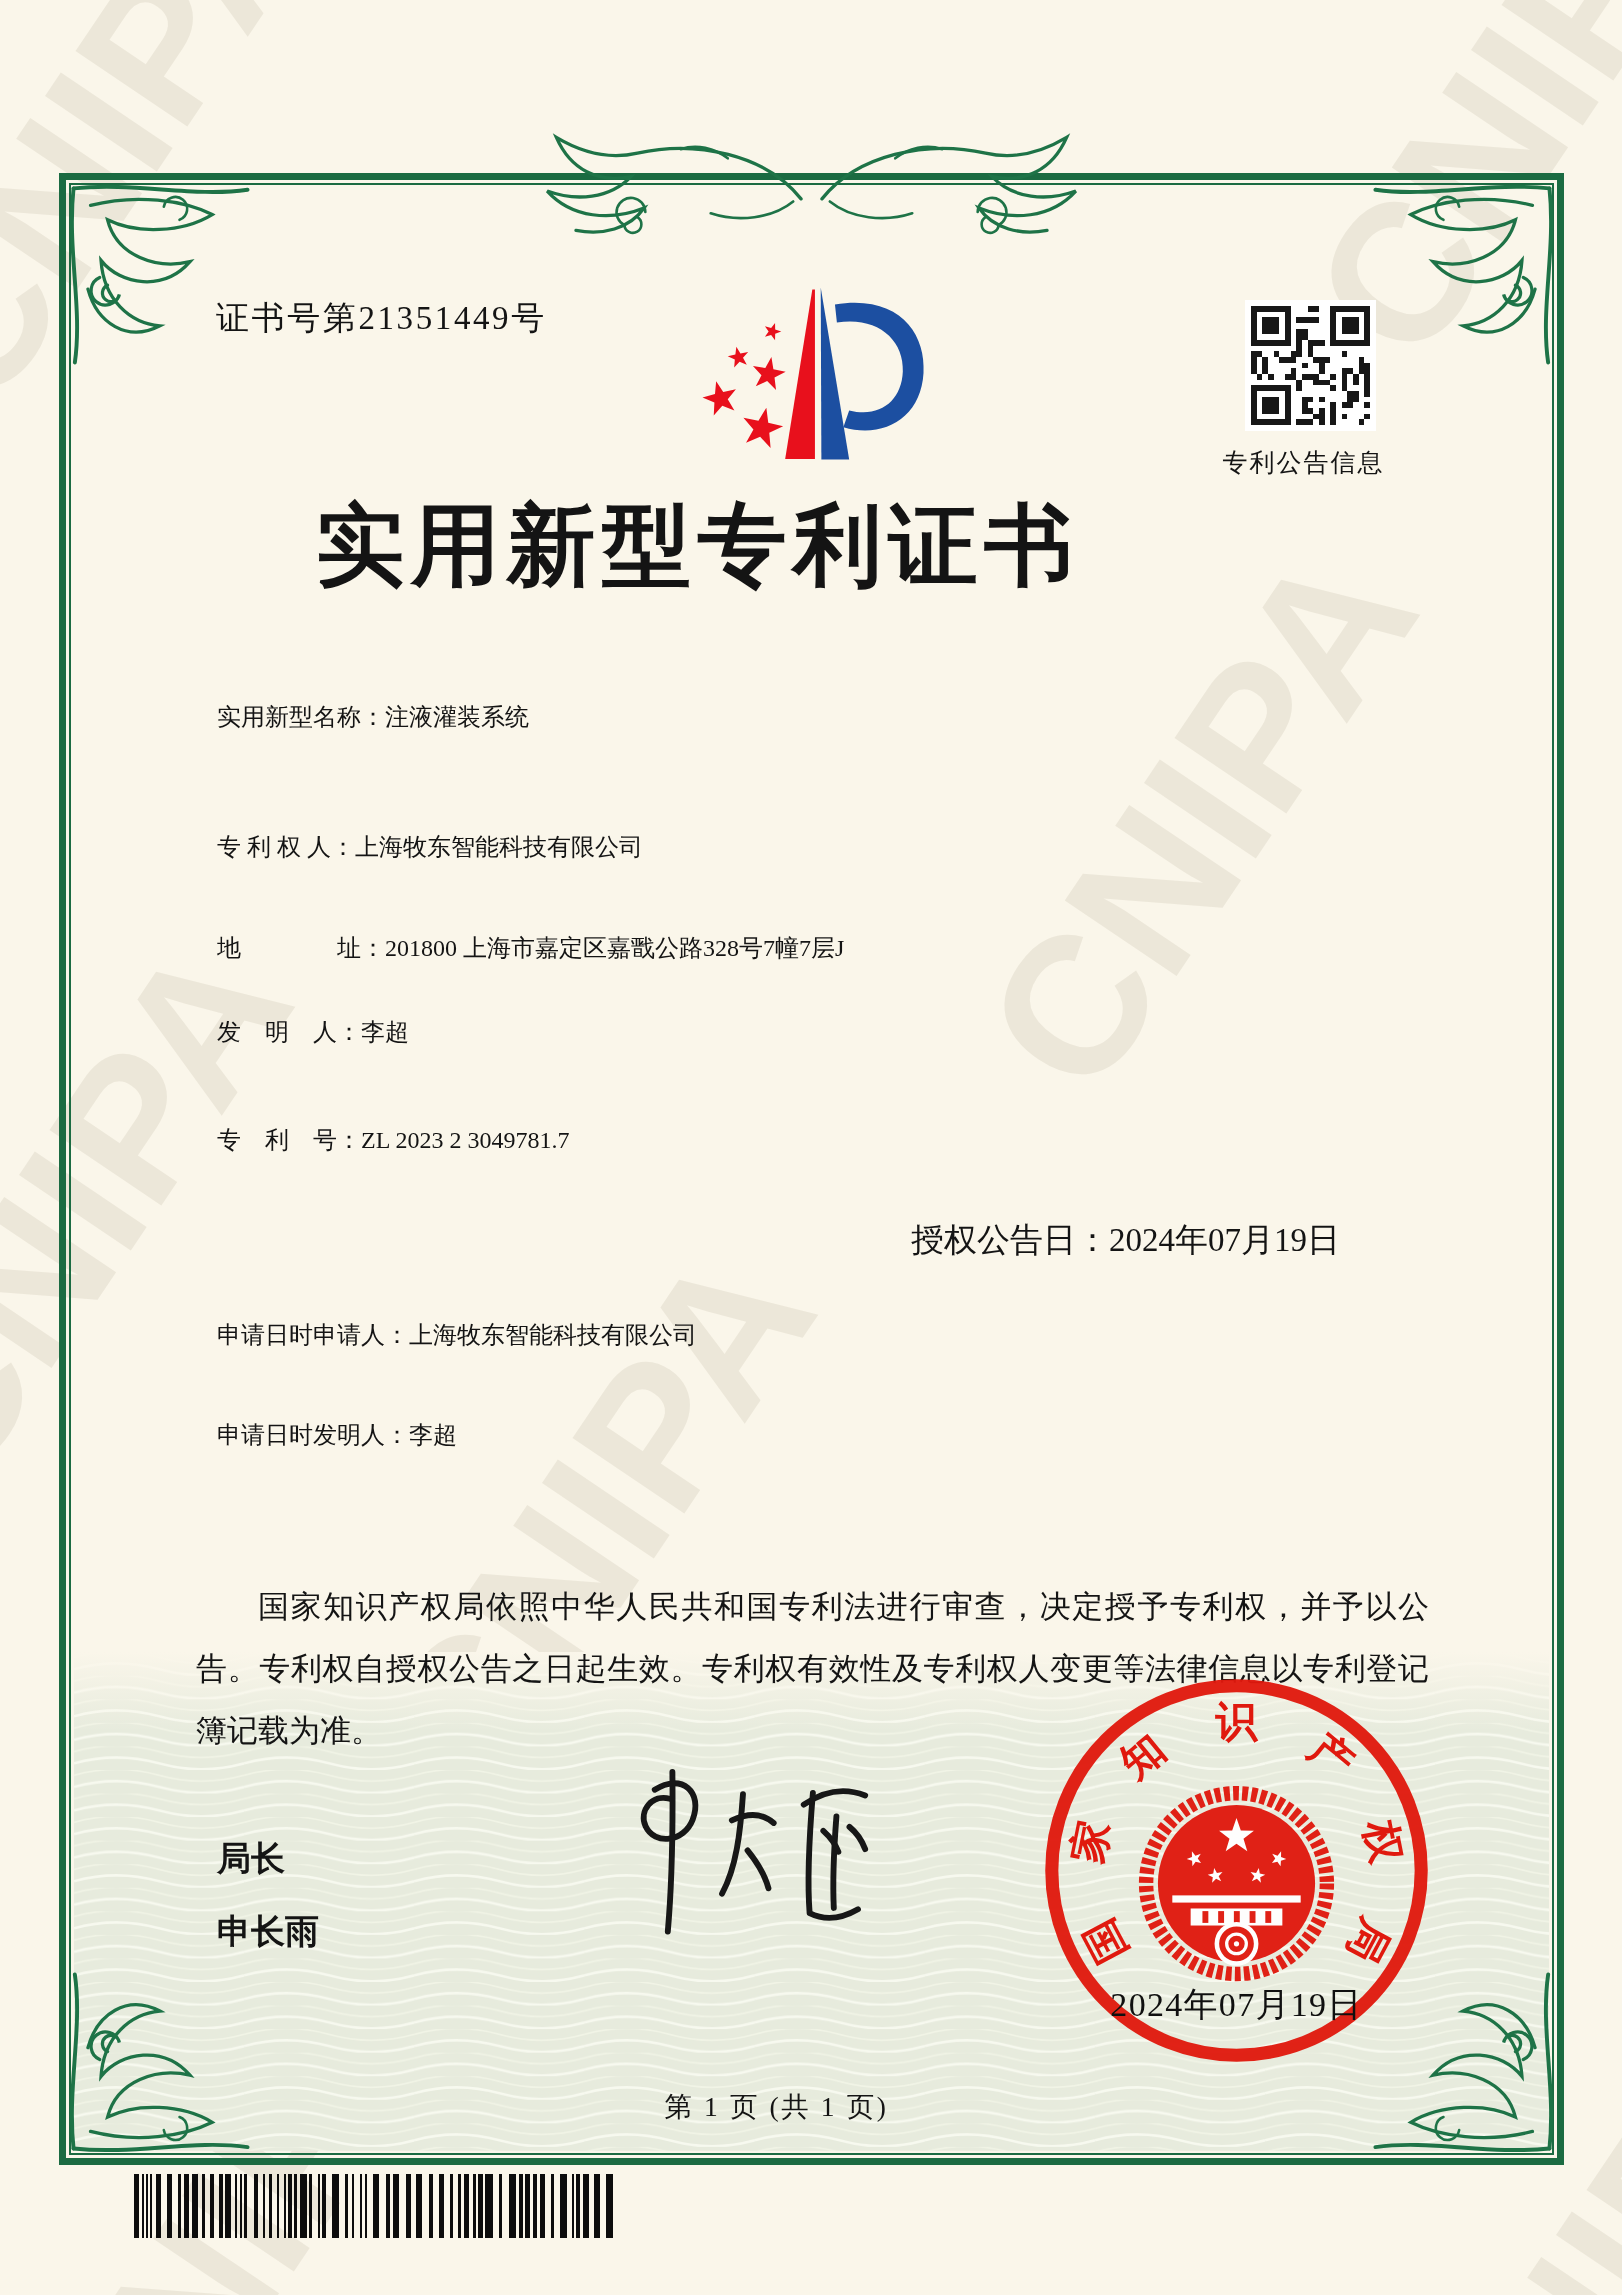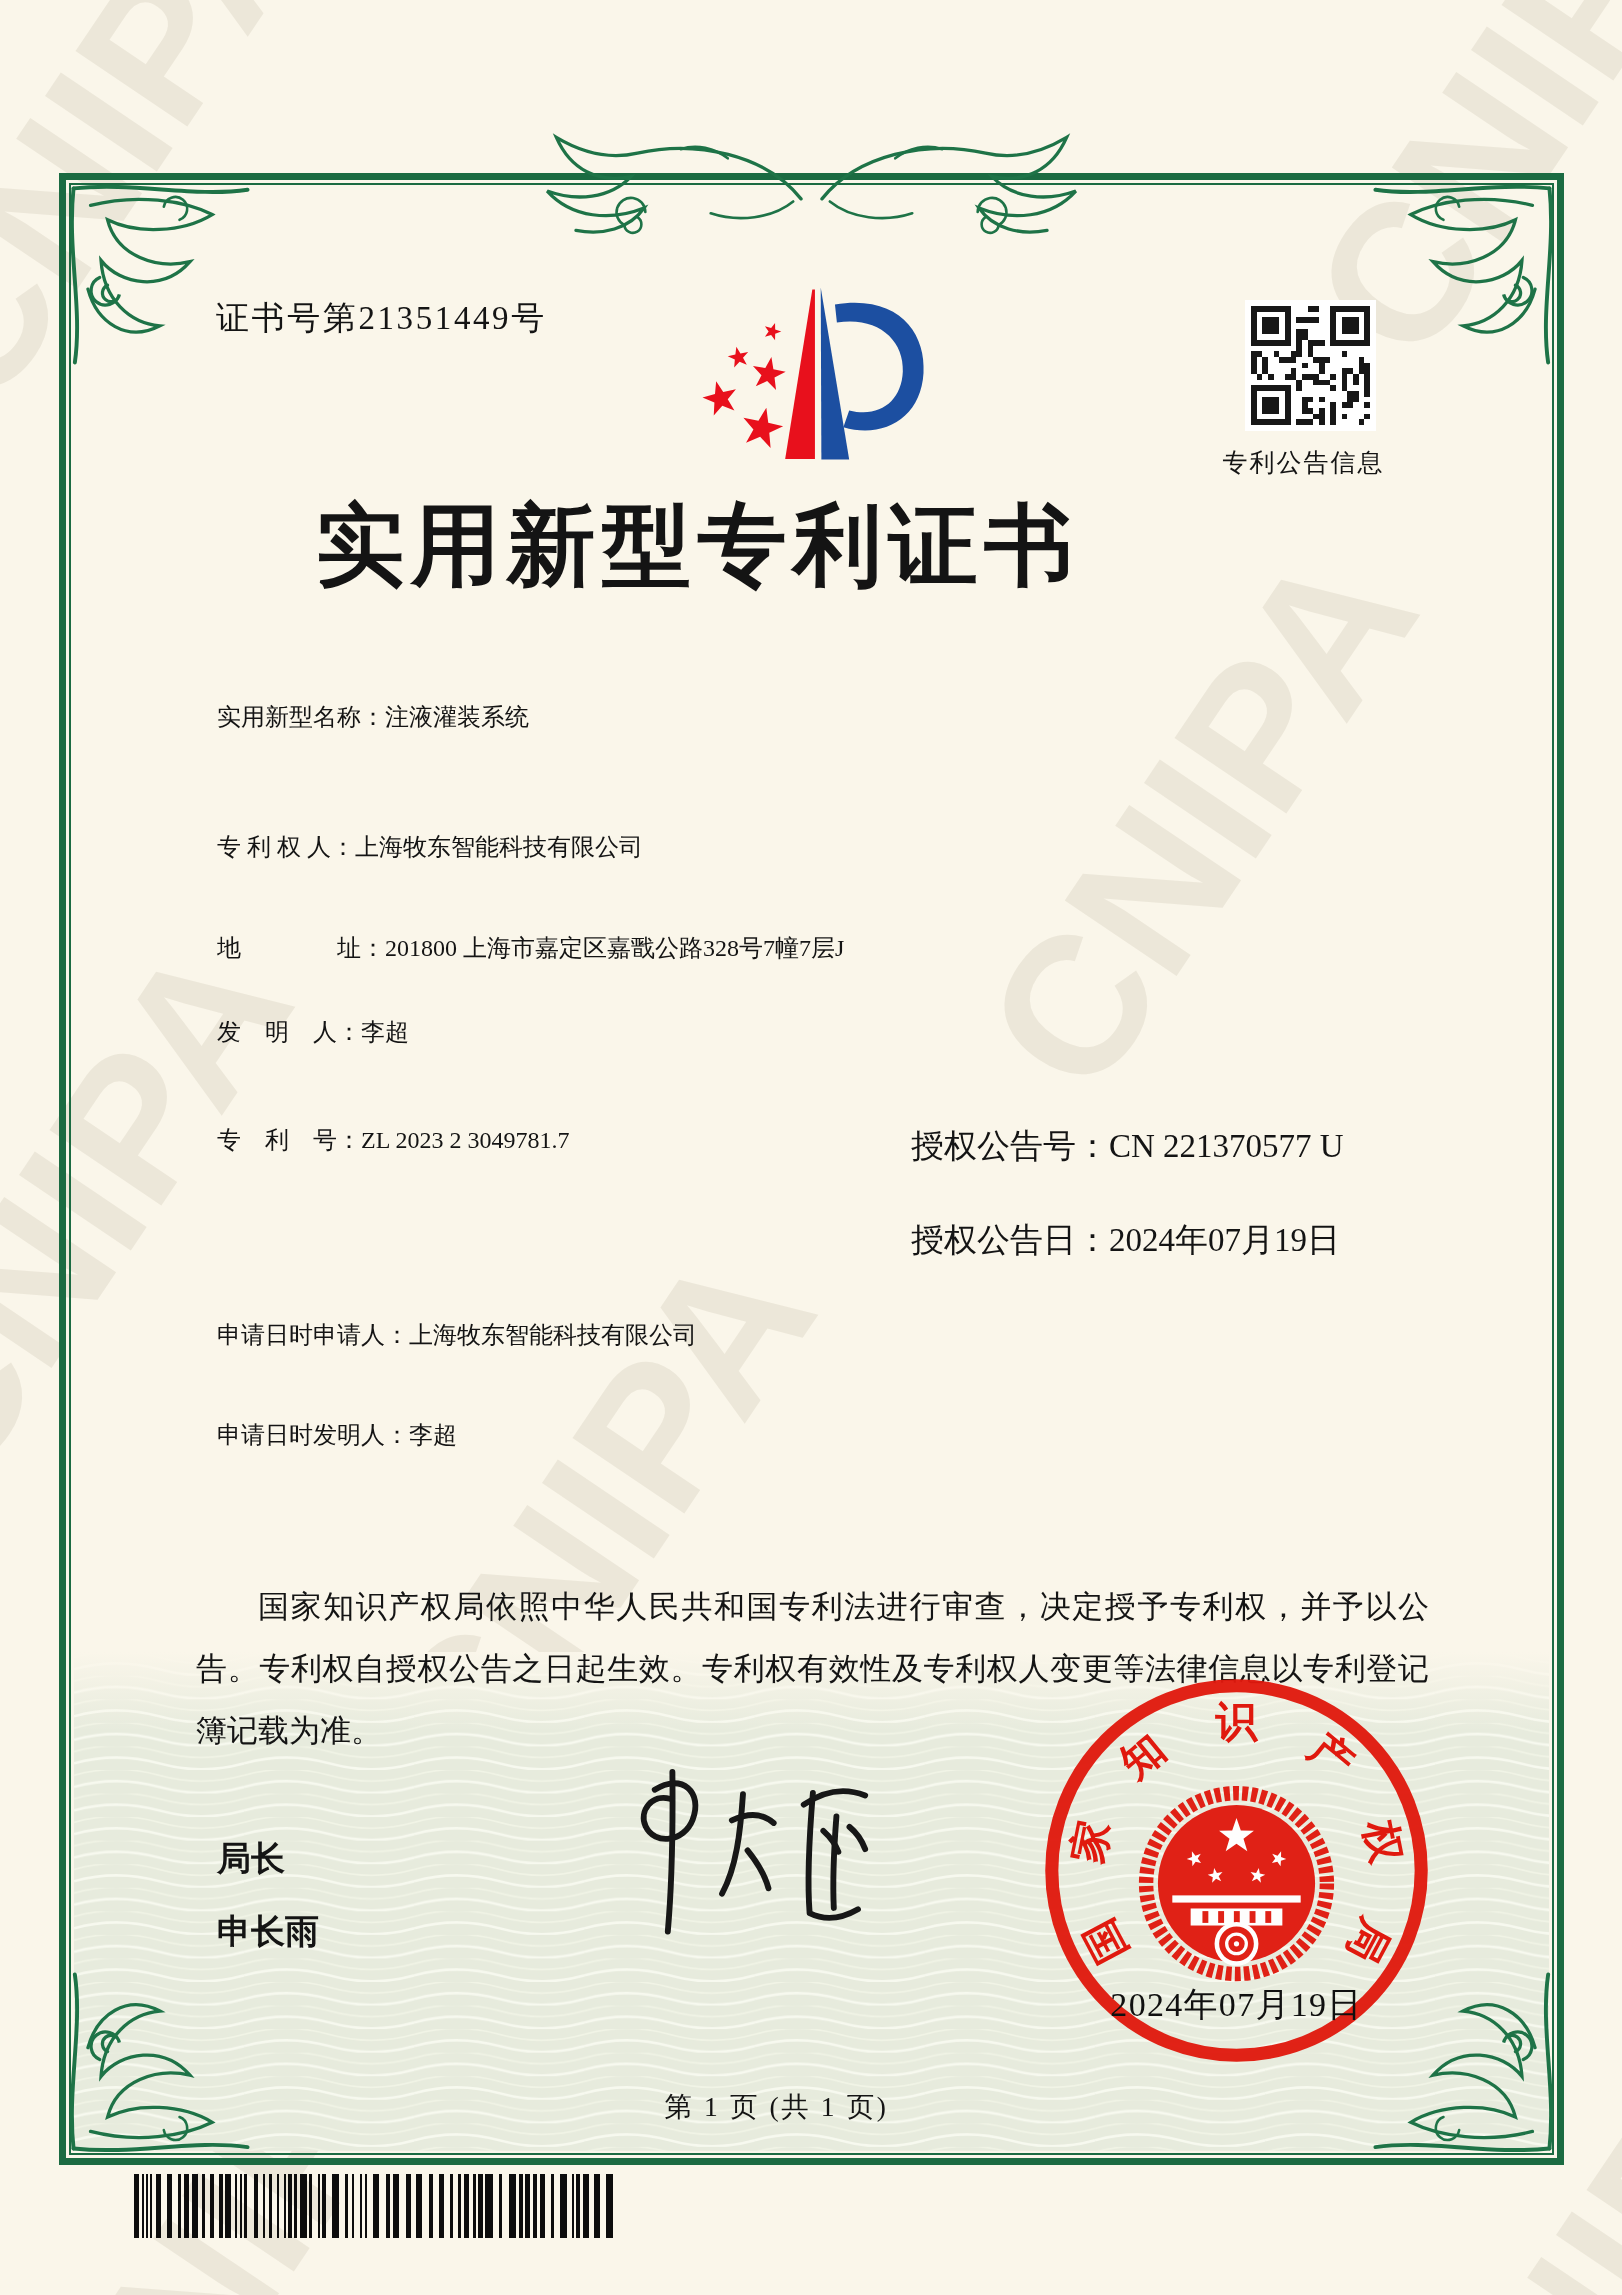--- a/index.html
+++ b/index.html
@@ -585,23 +585,20 @@
     <span>专 利 权 人：</span><span>上海牧东智能科技有限公司</span>
   </div>
   <div class="row" style="top:932px">
     <span>地　　　　址：</span><span>201800 上海市嘉定区嘉戬公路328号7幢7层J</span>
   </div>
   <div class="row" style="top:1016px">
     <span>发　明　人：</span><span>李超</span>
   </div>
   <div class="row" style="top:1124px">
     <span>专　利　号：</span><span>ZL 2023 2 3049781.7</span>
-  </div>
-  <div class="rowr" style="top:1124px">
-    <span>授权公告号：</span><span>CN 221370577 U</span>
   </div>
   <div class="rowr" style="top:1218px">
     <span>授权公告日：</span><span>2024年07月19日</span>
   </div>
   <div class="row" style="top:1319px">
     <span>申请日时申请人：</span><span>上海牧东智能科技有限公司</span>
   </div>
   <div class="row" style="top:1419px">
     <span>申请日时发明人：</span><span>李超</span>
   </div>

